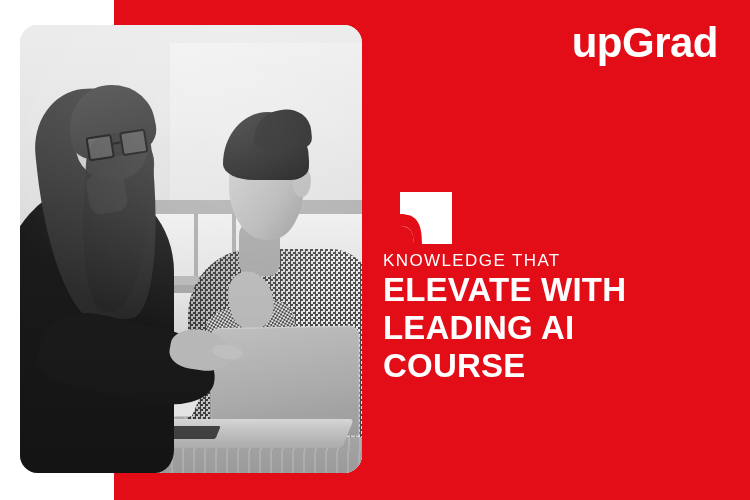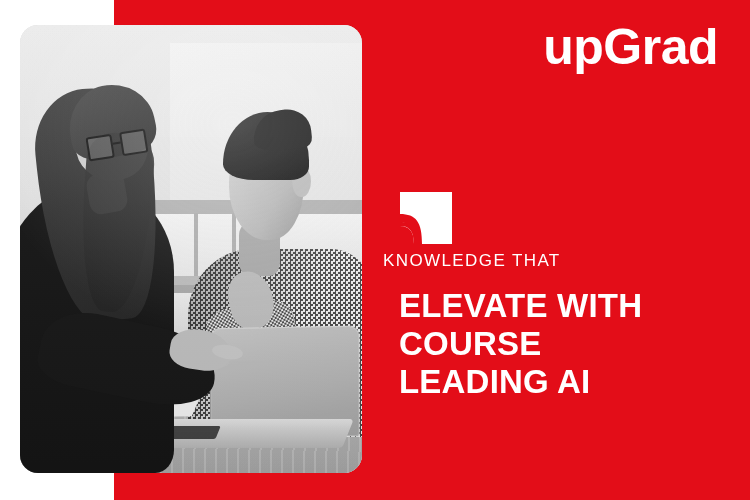--- a/index.html
+++ b/index.html
@@ -468,21 +468,21 @@
       linear-gradient(180deg, rgba(255,255,255,0.05), rgba(0,0,0,0.06));
     pointer-events: none;
   }
 
   
   .logo {
     position: absolute;
     right: 32px;
     top: 22px;
     color: #ffffff;
-    font-size: 50px;
+    font-size: 42px;
     font-weight: bold;
     letter-spacing: -0.5px;
     line-height: 1;
     font-family: "Liberation Sans", sans-serif;
   }
 
   
   .arrow-mark {
     position: absolute;
     left: 400px;
@@ -500,21 +500,21 @@
   }
   .eyebrow {
     color: #ffffff;
     font-size: 17px;
     font-weight: normal;
     letter-spacing: 1.4px;
     line-height: 1.1;
     margin: 0 0 0 0;
   }
   .headline {
-    margin: 16px;
+    margin: 0;
     color: #ffffff;
     font-size: 33px;
     font-weight: bold;
     letter-spacing: 0.2px;
     line-height: 1.16;
     text-transform: uppercase;
   }
   .headline .hl-line { display: block; white-space: nowrap; }
 </style>
 </head>
@@ -592,18 +592,18 @@
       <path d="M0 22 H24 C30 22 34 26 34 32 V52 H14 C14 36 8 30 0 30 Z" fill="#ffffff"></path>
       <path d="M0 30 C12 30 18 36 18 52 H14 C14 38 8 34 0 34 Z" fill="#e30d18"></path>
       <path d="M0 22 C16 22 22 30 22 52 H14 C14 34 6 30 0 30 Z" fill="#e30d18"></path>
     </svg>
   </div>
 
   <div class="text-block">
     <p class="eyebrow">KNOWLEDGE THAT</p>
     <h1 class="headline">
       <span class="hl-line">ELEVATE WITH</span>
+      <span class="hl-line">LEADING AI</span>
       <span class="hl-line">COURSE</span>
-      <span class="hl-line">LEADING AI</span>
     </h1>
   </div>
 
 </div>
 
 </body></html>

